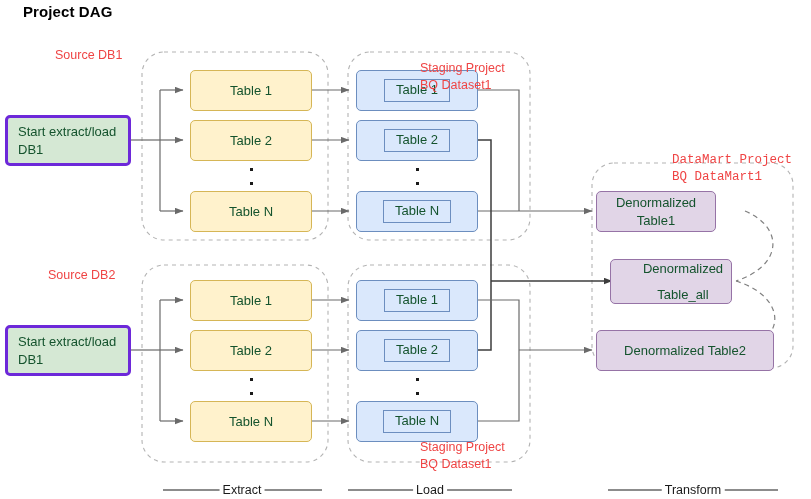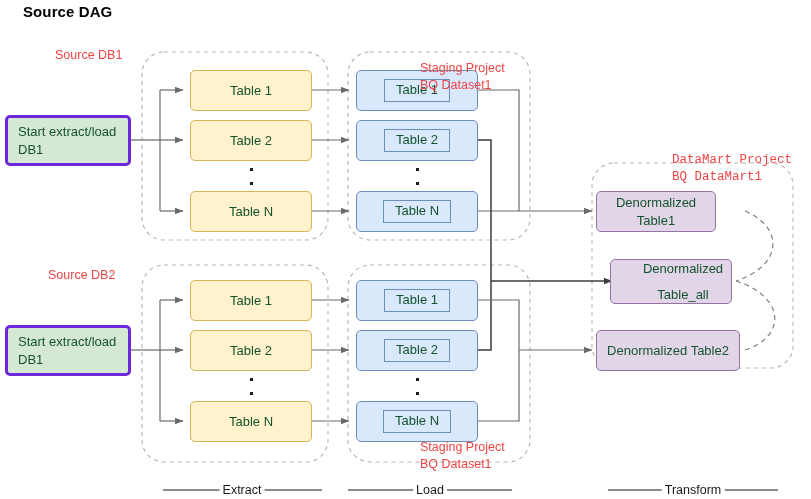--- a/index.html
+++ b/index.html
@@ -105,21 +105,21 @@
     padding: 0 3px;
     z-index: 4;
     transform: translateX(-50%);
   }
 </style>
 </head>
 <body>
 
 <div id="canvas">
 
-  <div id="title">Source DAG</div>
+  <div id="title">Project DAG</div>
 
   <svg id="svg-layer" viewBox="0 0 811 499">
     <defs>
       <marker id="arrow-gray" markerWidth="9" markerHeight="9" refX="8" refY="3.2" orient="auto" markerUnits="userSpaceOnUse">
         <path d="M0,0 L8.5,3.2 L0,6.4 z" fill="#6a6a6a"></path>
       </marker>
       <marker id="arrow-dark" markerWidth="9" markerHeight="9" refX="8" refY="3.2" orient="auto" markerUnits="userSpaceOnUse">
         <path d="M0,0 L8.5,3.2 L0,6.4 z" fill="#3d3d3d"></path>
       </marker>
     </defs>
@@ -247,19 +247,19 @@
     <span class="inner-label">Table N</span>
   </div>
 
   <div class="node purple" style="left:596px; top:191px; width:120px; height:41px;">Denormalized Table1</div>
 
   <div class="node purple" style="left:610px; top:259px; width:122px; height:45px; flex-direction:column; justify-content:center; gap:8px;padding-left:24px;">
     <span>Denormalized</span>
     <span>Table_all</span>
   </div>
 
-  <div class="node purple" style="left:596px; top:330px; width:144px; height:41px;">Denormalized Table2</div>
+  <div class="node purple" style="left:596px; top:330px; width:178px; height:41px;">Denormalized Table2</div>
 
   <div class="legend-label" style="left:242px; top:483px;">Extract</div>
   <div class="legend-label" style="left:430px; top:483px;">Load</div>
   <div class="legend-label" style="left:693px; top:483px;">Transform</div>
 
 </div>
 
 </body></html>

